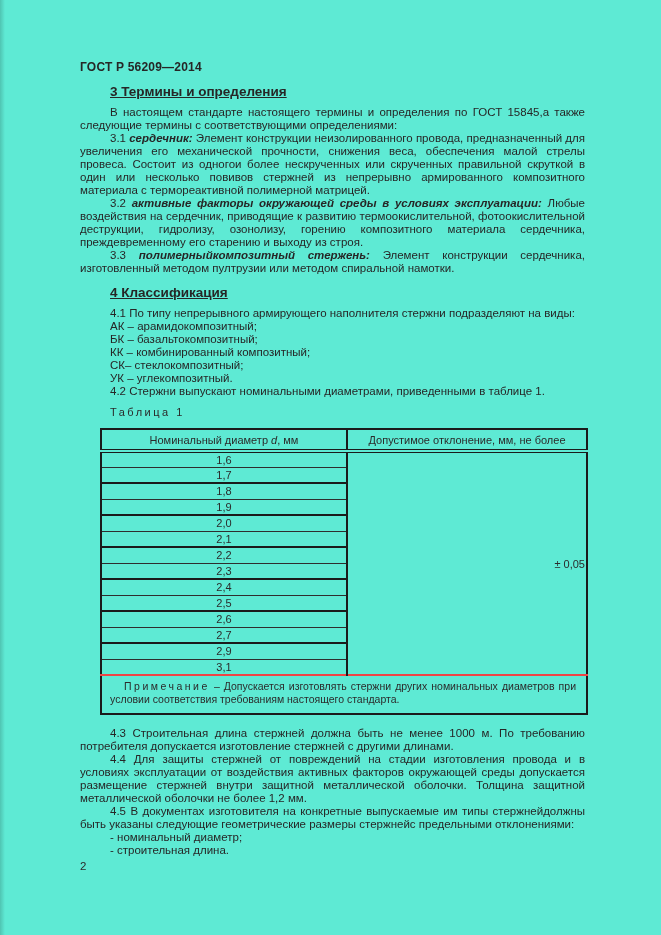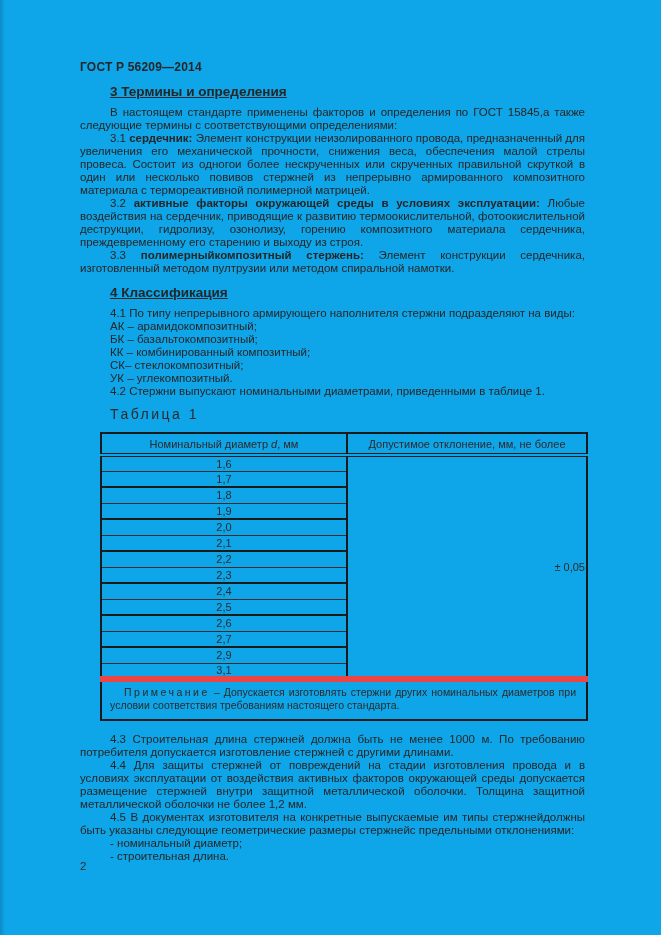--- a/index.html
+++ b/index.html
@@ -4,39 +4,39 @@
 <style>
   * { box-sizing: border-box; }
   html, body { margin: 0; padding: 0; }
   body {
     width: 661px; height: 935px;
     background: #ffffff;
     font-family: "Liberation Sans", "DejaVu Sans", sans-serif;
     color: #262626;
     -webkit-font-smoothing: antialiased;
   }
-  .sheet { position: relative; width: 661px; height: 935px; background: #0ea5e9; overflow: hidden; }
+  .sheet { position: relative; width: 661px; height: 935px; background: #5eead4; overflow: hidden; }
   .sheet::before {
     content: ""; position: absolute; left: 0; top: 0; bottom: 0; width: 5px;
     background: linear-gradient(90deg, rgba(0,0,0,.16), rgba(0,0,0,0));
     pointer-events: none;
   }
   .content { padding: 60px 76px 0 80px; }
 
   .doc-header { font-size: 12px; font-weight: bold; letter-spacing: .2px; }
 
   .section-title { font-size: 13.5px; font-weight: bold; margin: 10px 0 7px; padding-left: 30px; text-decoration: underline; }
 
   p.para {
     margin: 0; font-size: 11.5px; line-height: 13px;
     text-align: justify; text-indent: 30px;
   }
-  p.para b { font-weight: bold; }
+  p.para b { font-weight: bold; font-style: italic; }
 
-  .tbl-caption { margin: 8px 0 0 30px; font-size: 14px; letter-spacing: 2.5px; color: #2b2b2b; }
+  .tbl-caption { margin: 8px 0 0 30px; font-size: 11px; letter-spacing: 2.5px; color: #2b2b2b; }
 
   table.diam {
     border-collapse: collapse; table-layout: fixed;
     width: 488px; margin: 10px 0 0 20px;
     border: 2px solid #1b1b1b;
   }
   col.c1 { width: 246px; }
   table.diam th {
     font-weight: normal; font-size: 11px; color: #2b2b2b;
     height: 22px; padding: 3px 6px;
@@ -45,41 +45,41 @@
   th.h1, td.d { border-right: 2px solid #1b1b1b; text-align: center; }
   td.d {
     height: 16px; padding: 0 4px;
     text-align: center; font-size: 11px; color: #2b2b2b;
     border-bottom: 1px solid #2e2e2e;
   }
   tbody.rows tr:nth-child(even) td.d { border-bottom-width: 2px; border-bottom-color: #1b1b1b; }
   tbody.rows tr:last-child td.d { border-bottom: none; }
   td.tol { text-align: right; vertical-align: middle; font-size: 11px; color: #2b2b2b; }
   td.note {
-    border-top: 6px solid #ef4444;
+    border-top: 2px solid #ef4444;
     font-size: 10.5px; line-height: 13px; color: #2b2b2b;
     text-align: justify; padding: 4px 10px 7px 8px; text-indent: 14px; margin-top: 28px;
   }
   .note-label { letter-spacing: 2.5px; }
 
   .after-table { margin-top: 12px !important; }
   .it { font-style: italic; }
   .page-number { position: absolute; left: 80px; top: 860px; font-size: 11.5px; color: #2b2b2b; }
 </style>
 </head>
 <body>
 
 <div class="sheet">
   <div class="content">
 
     <div class="doc-header">ГОСТ Р 56209—2014</div>
 
     <div class="section-title">3 Термины и определения</div>
 
-    <p class="para">В настоящем стандарте применены факторов и определения по ГОСТ 15845,а также следующие термины с соответствующими определениями:</p>
+    <p class="para">В настоящем стандарте настоящего термины и определения по ГОСТ 15845,а также следующие термины с соответствующими определениями:</p>
 
     <div>
 
     <p class="para"><span>3.1</span> <b>сердечник:</b> <span>Элемент конструкции неизолированного провода, предназначенный для увеличения его механической прочности, снижения веса, обеспечения малой стрелы провеса. Состоит из одногои более нескрученных или скрученных правильной скруткой в один или несколько повивов стержней из непрерывно армированного композитного материала с термореактивной полимерной матрицей.</span></p>
         <p class="para"><span>3.2</span> <b>активные факторы окружающей среды в условиях эксплуатации:</b> <span>Любые воздействия на сердечник, приводящие к развитию термоокислительной, фотоокислительной деструкции, гидролизу, озонолизу, горению композитного материала сердечника, преждевременному его старению и выходу из строя.</span></p>
         <p class="para"><span>3.3</span> <b>полимерныйкомпозитный стержень:</b> <span>Элемент конструкции сердечника, изготовленный методом пултрузии или методом спиральной намотки.</span></p>
       </div>
 
     <div class="section-title">4 Классификация</div>
 

